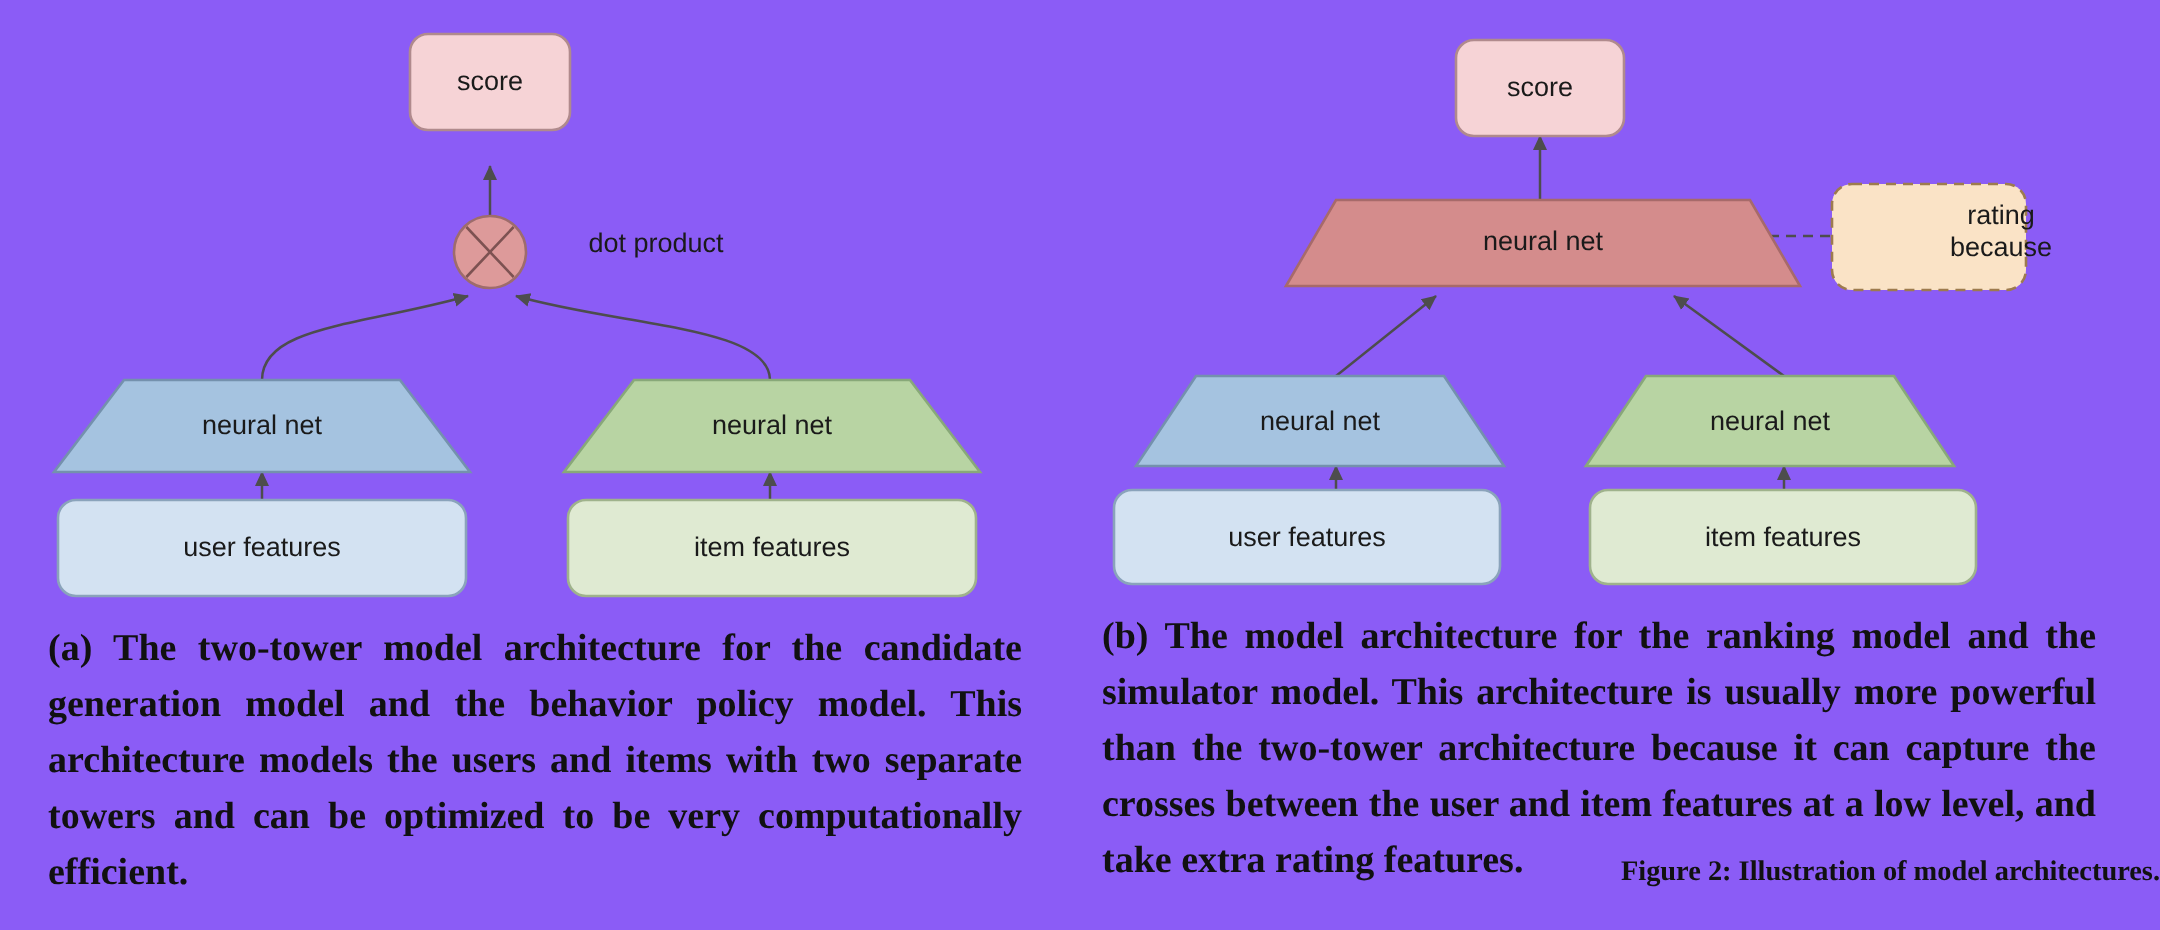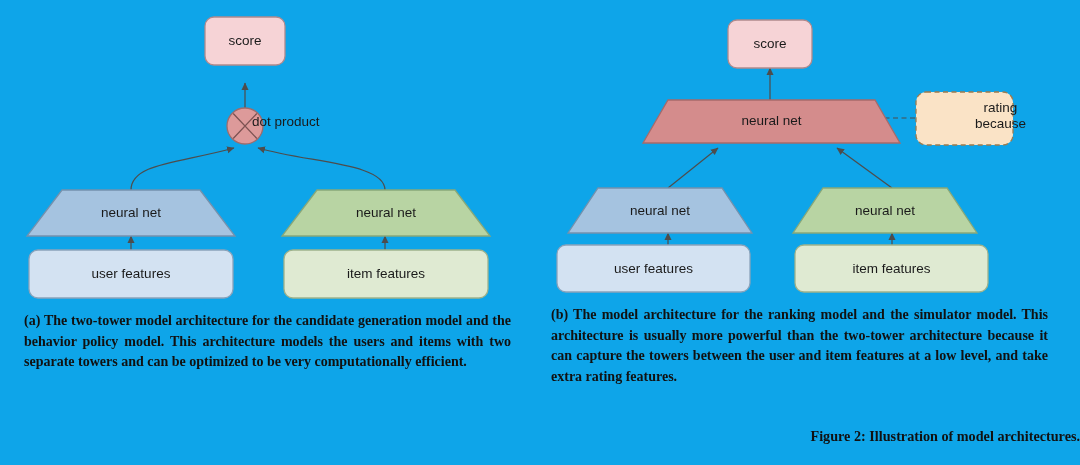--- a/index.html
+++ b/index.html
@@ -12,21 +12,21 @@
     width: 1080px;
     height: 465px;
     font-family: "Liberation Sans", sans-serif;
     overflow: hidden;
     position: relative;
   }
   #page {
     position: relative;
     width: 1080px;
     height: 465px;
-    background: #0ea5e9;
+    background: #8b5cf6;
   }
 
   
   .panel {
     position: absolute;
     top: 0;
     height: 305px;
   }
   #panel-a { left: 0;   width: 540px; }
   #panel-b { left: 540px; width: 540px; }
@@ -50,21 +50,21 @@
     white-space: nowrap;
     pointer-events: none;
   }
   .node-label.two-line { white-space: normal; margin-left: 36px; }
 
   
   .caption {
     position: absolute;
     font-family: "Liberation Serif", serif;
     font-weight: bold;
-    font-size: 14px;
+    font-size: 19px;
     line-height: 1.47;
     color: #111111;
     text-align: justify;
   }
   #caption-a { left: 24px;  top: 311px; width: 487px; }
   #caption-b { left: 551px; top: 305px; width: 497px; }
 
   #figure-caption {
     position: absolute;
     left: 0;
@@ -108,21 +108,21 @@
 
       <path d="M317,190 L455,190 L490,236 L282,236 Z" fill="#b8d4a3" stroke="#88a879" stroke-width="1.3"></path>
 
       <rect x="29" y="250" width="204" height="48" rx="9" ry="9" fill="#d3e2f2" stroke="#8aa3bb" stroke-width="1.3"></rect>
 
       <rect x="284" y="250" width="204" height="48" rx="9" ry="9" fill="#dfead2" stroke="#9fb28c" stroke-width="1.3"></rect>
     </svg>
 
     <div class="node-label" style="left:205px; top:33px; width:80px;">score</div>
 
-    <div class="node-label" style="left:252px; top:114px; width:120px; text-align:left;">dot product</div>
+    <div class="node-label" style="left:268px; top:114px; width:120px; text-align:center;">dot product</div>
 
     <div class="node-label" style="left:27px; top:205px; width:208px;">neural net</div>
 
     <div class="node-label" style="left:282px; top:205px; width:208px;">neural net</div>
 
     <div class="node-label" style="left:29px; top:266px; width:204px;">user features</div>
 
     <div class="node-label" style="left:284px; top:266px; width:204px;">item features</div>
   </div>
 
@@ -173,17 +173,17 @@
 
     <div class="node-label" style="left:253px; top:203px; width:184px;">neural net</div>
 
     <div class="node-label" style="left:17px; top:261px; width:193px;">user features</div>
 
     <div class="node-label" style="left:255px; top:261px; width:193px;">item features</div>
   </div>
 
   <div class="caption" id="caption-a">(a) The two-tower model architecture for the candidate generation model and the behavior policy model. This architecture models the users and items with two separate towers and can be optimized to be very computationally efficient.</div>
 
-  <div class="caption" id="caption-b">(b) The model architecture for the ranking model and the simulator model. This architecture is usually more powerful than the two-tower architecture because it can capture the towers between the user and item features at a low level, and take extra rating features.</div>
+  <div class="caption" id="caption-b">(b) The model architecture for the ranking model and the simulator model. This architecture is usually more powerful than the two-tower architecture because it can capture the crosses between the user and item features at a low level, and take extra rating features.</div>
 
   <div id="figure-caption">Figure 2: Illustration of model architectures.</div>
 
 </div>
 
 </body></html>

